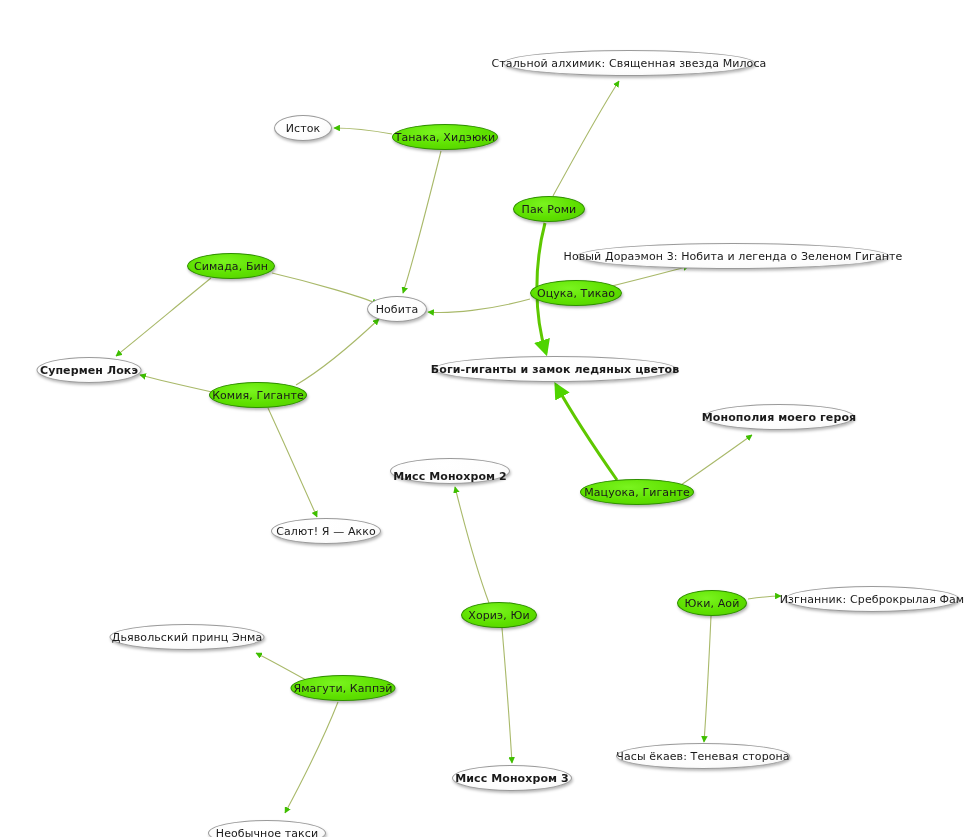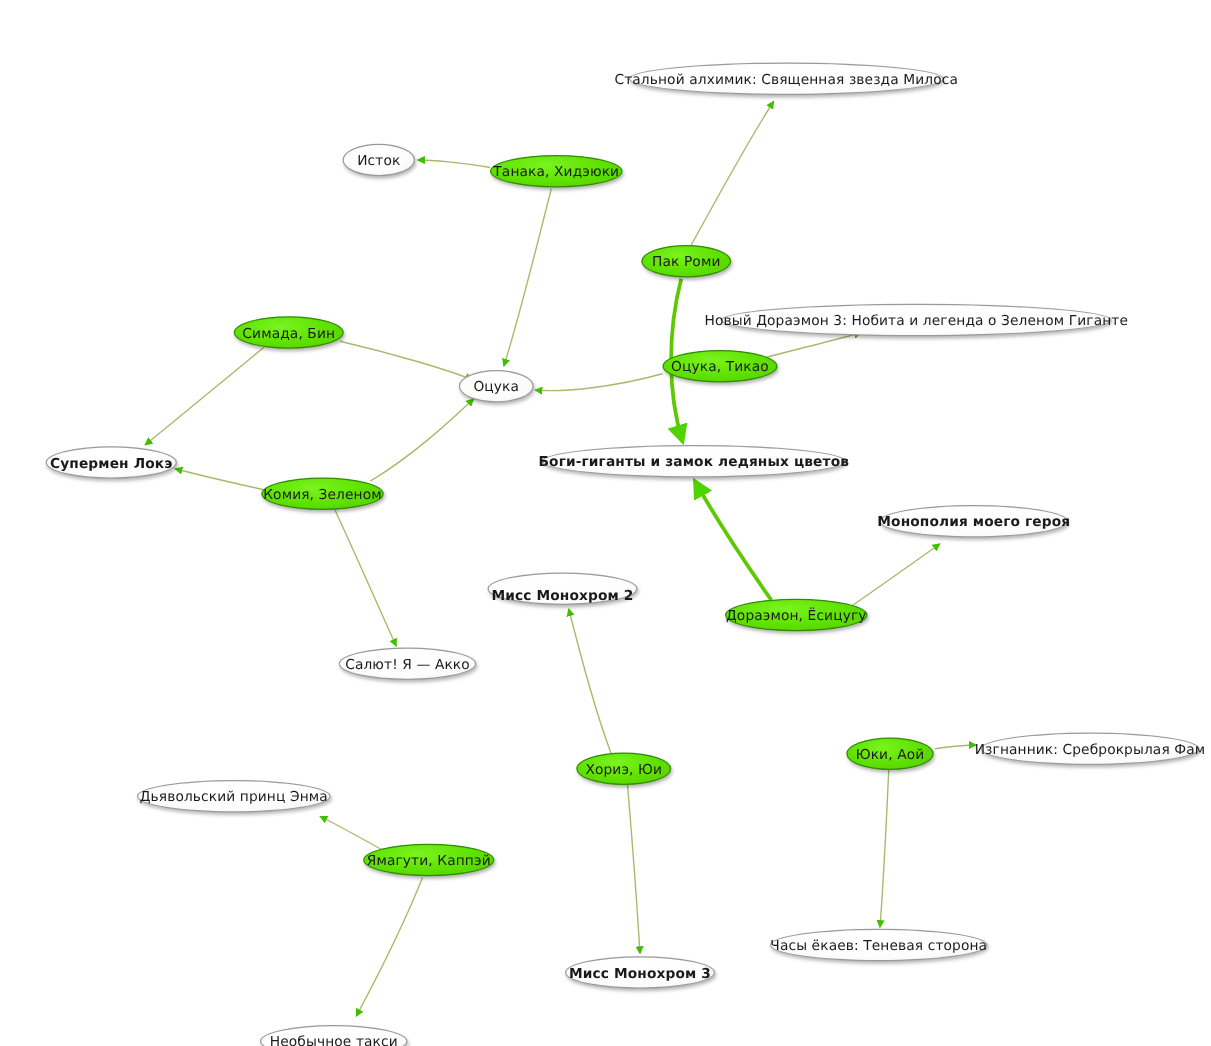--- a/index.html
+++ b/index.html
@@ -105,39 +105,39 @@
       <div class="node title" style="left: 733px; top: 241px; width: 312px; height: 26px; text-align: right;">
         <span class="lbl">Новый Дораэмон 3: Нобита и легенда о Зеленом Гиганте</span>
       </div>
       <div class="node person" style="left: 231px; top: 251px; width: 88px; height: 26px;">
         <span class="lbl">Симада, Бин</span>
       </div>
       <div class="node person" style="left: 576px; top: 278px; width: 92px; height: 26px;">
         <span class="lbl">Оцука, Тикао</span>
       </div>
       <div class="node title" style="left: 397px; top: 294px; width: 60px; height: 26px;">
-        <span class="lbl">Оцука</span>
+        <span class="lbl">Нобита</span>
       </div>
       <div class="node title" style="left: 89px; top: 355px; width: 105px; height: 26px; font-weight: bold;">
         <span class="lbl">Супермен Локэ</span>
       </div>
       <div class="node title bold" style="left: 555px; top: 354px; width: 243px; height: 26px;">
         <span class="lbl">Боги-гиганты и замок ледяных цветов</span>
       </div>
       <div class="node person" style="left: 258px; top: 380px; width: 98px; height: 26px;">
-        <span class="lbl">Комия, Зеленом</span>
+        <span class="lbl">Комия, Гиганте</span>
       </div>
       <div class="node title bold" style="left: 779px; top: 402px; width: 151px; height: 26px;">
         <span class="lbl">Монополия моего героя</span>
       </div>
       <div class="node title bold" style="left: 450px; top: 456px; width: 120px; height: 26px; align-items: flex-end;">
         <span class="lbl">Мисс Монохром 2</span>
       </div>
       <div class="node person" style="left: 637px; top: 477px; width: 114px; height: 26px;">
-        <span class="lbl">Дораэмон, Ёсицугу</span>
+        <span class="lbl">Мацуока, Гиганте</span>
       </div>
       <div class="node title" style="left: 326px; top: 516px; width: 110px; height: 26px;">
         <span class="lbl">Салют! Я — Акко</span>
       </div>
       <div class="node title" style="left: 872px; top: 584px; width: 175px; height: 26px;">
         <span class="lbl">Изгнанник: Среброкрылая Фам</span>
       </div>
       <div class="node person" style="left: 712px; top: 588px; width: 70px; height: 26px;">
         <span class="lbl">Юки, Аой</span>
       </div>

